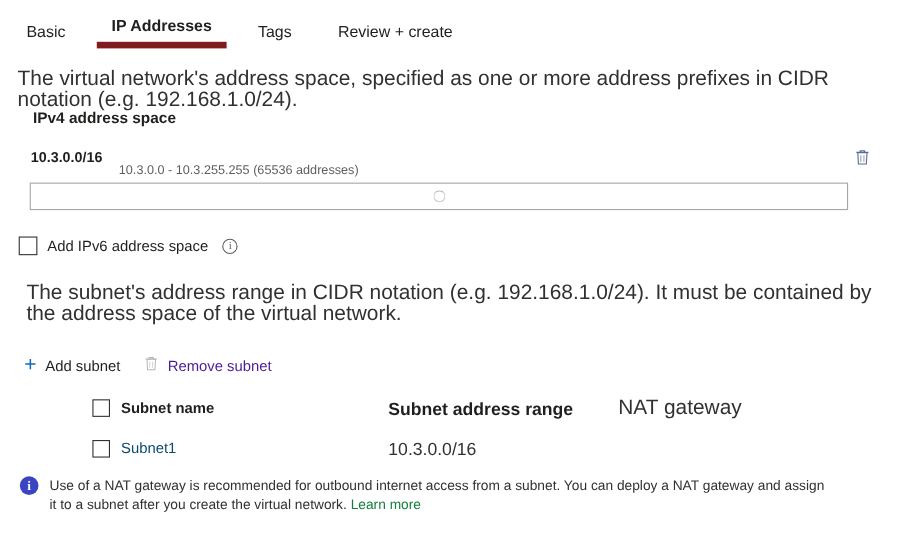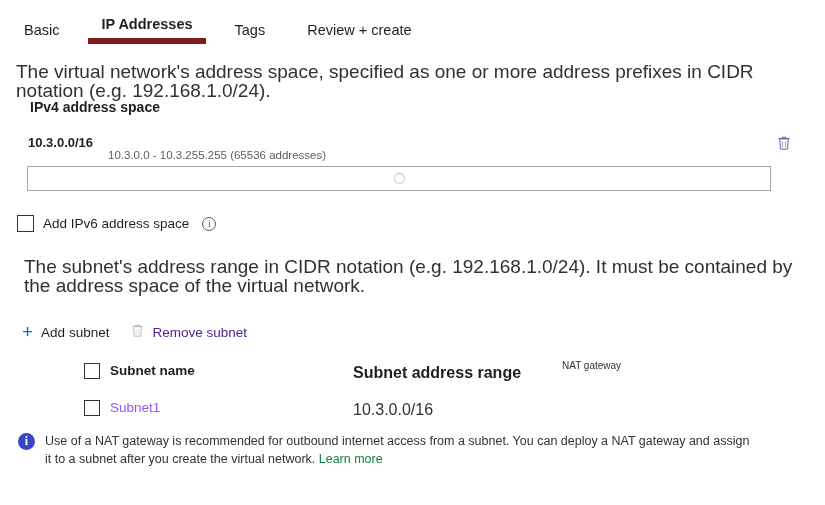--- a/index.html
+++ b/index.html
@@ -228,26 +228,26 @@
   .col-range {
     position: absolute;
     left: 292px;
     top: 5px;
     font-size: 16px;
   }
   .col-nat {
     position: absolute;
     left: 501px;
     top: 1px;
-    font-size: 10px;
+    font-size: 19px;
     color: #323130;
   }
   .hdr { font-weight: bold; color: #201f1e; }
   .link {
-    color: #8b5cf6;
+    color: #0c4a6e;
     text-decoration: none;
     cursor: pointer;
   }
   .cell-muted { color: #323130; }
 
   
   .banner {
     position: absolute;
     left: 18px;
     top: 432px;

